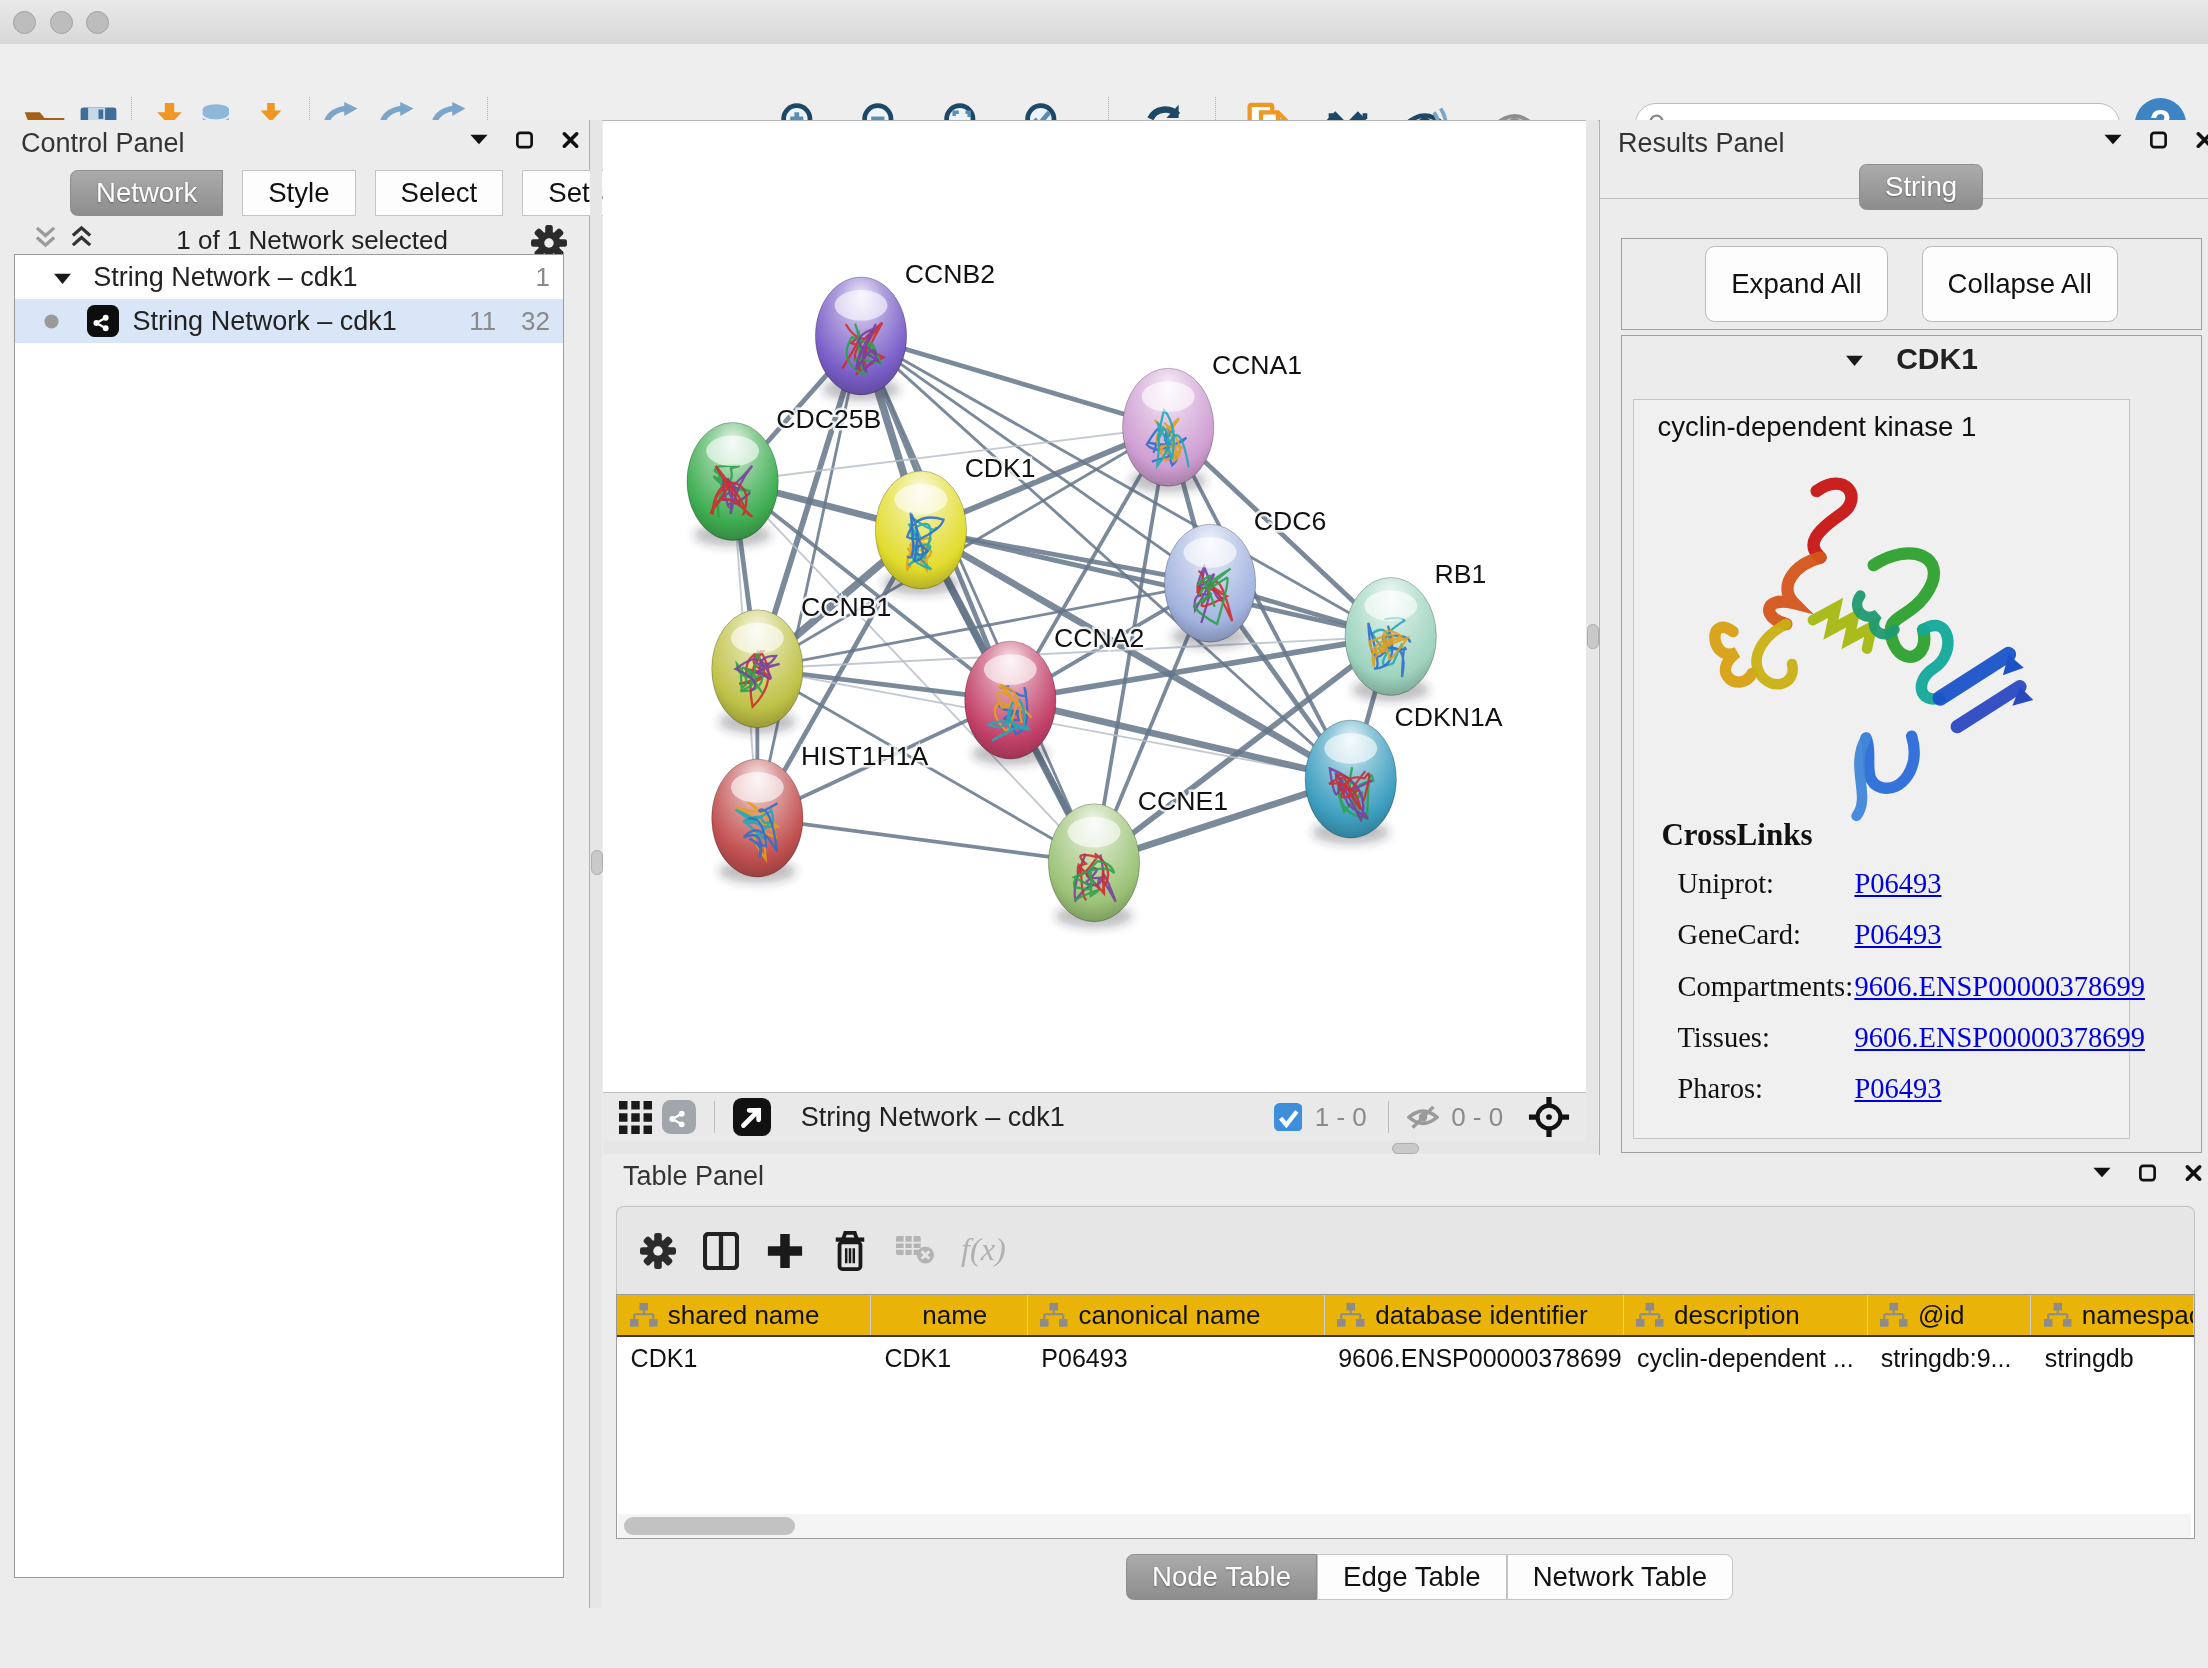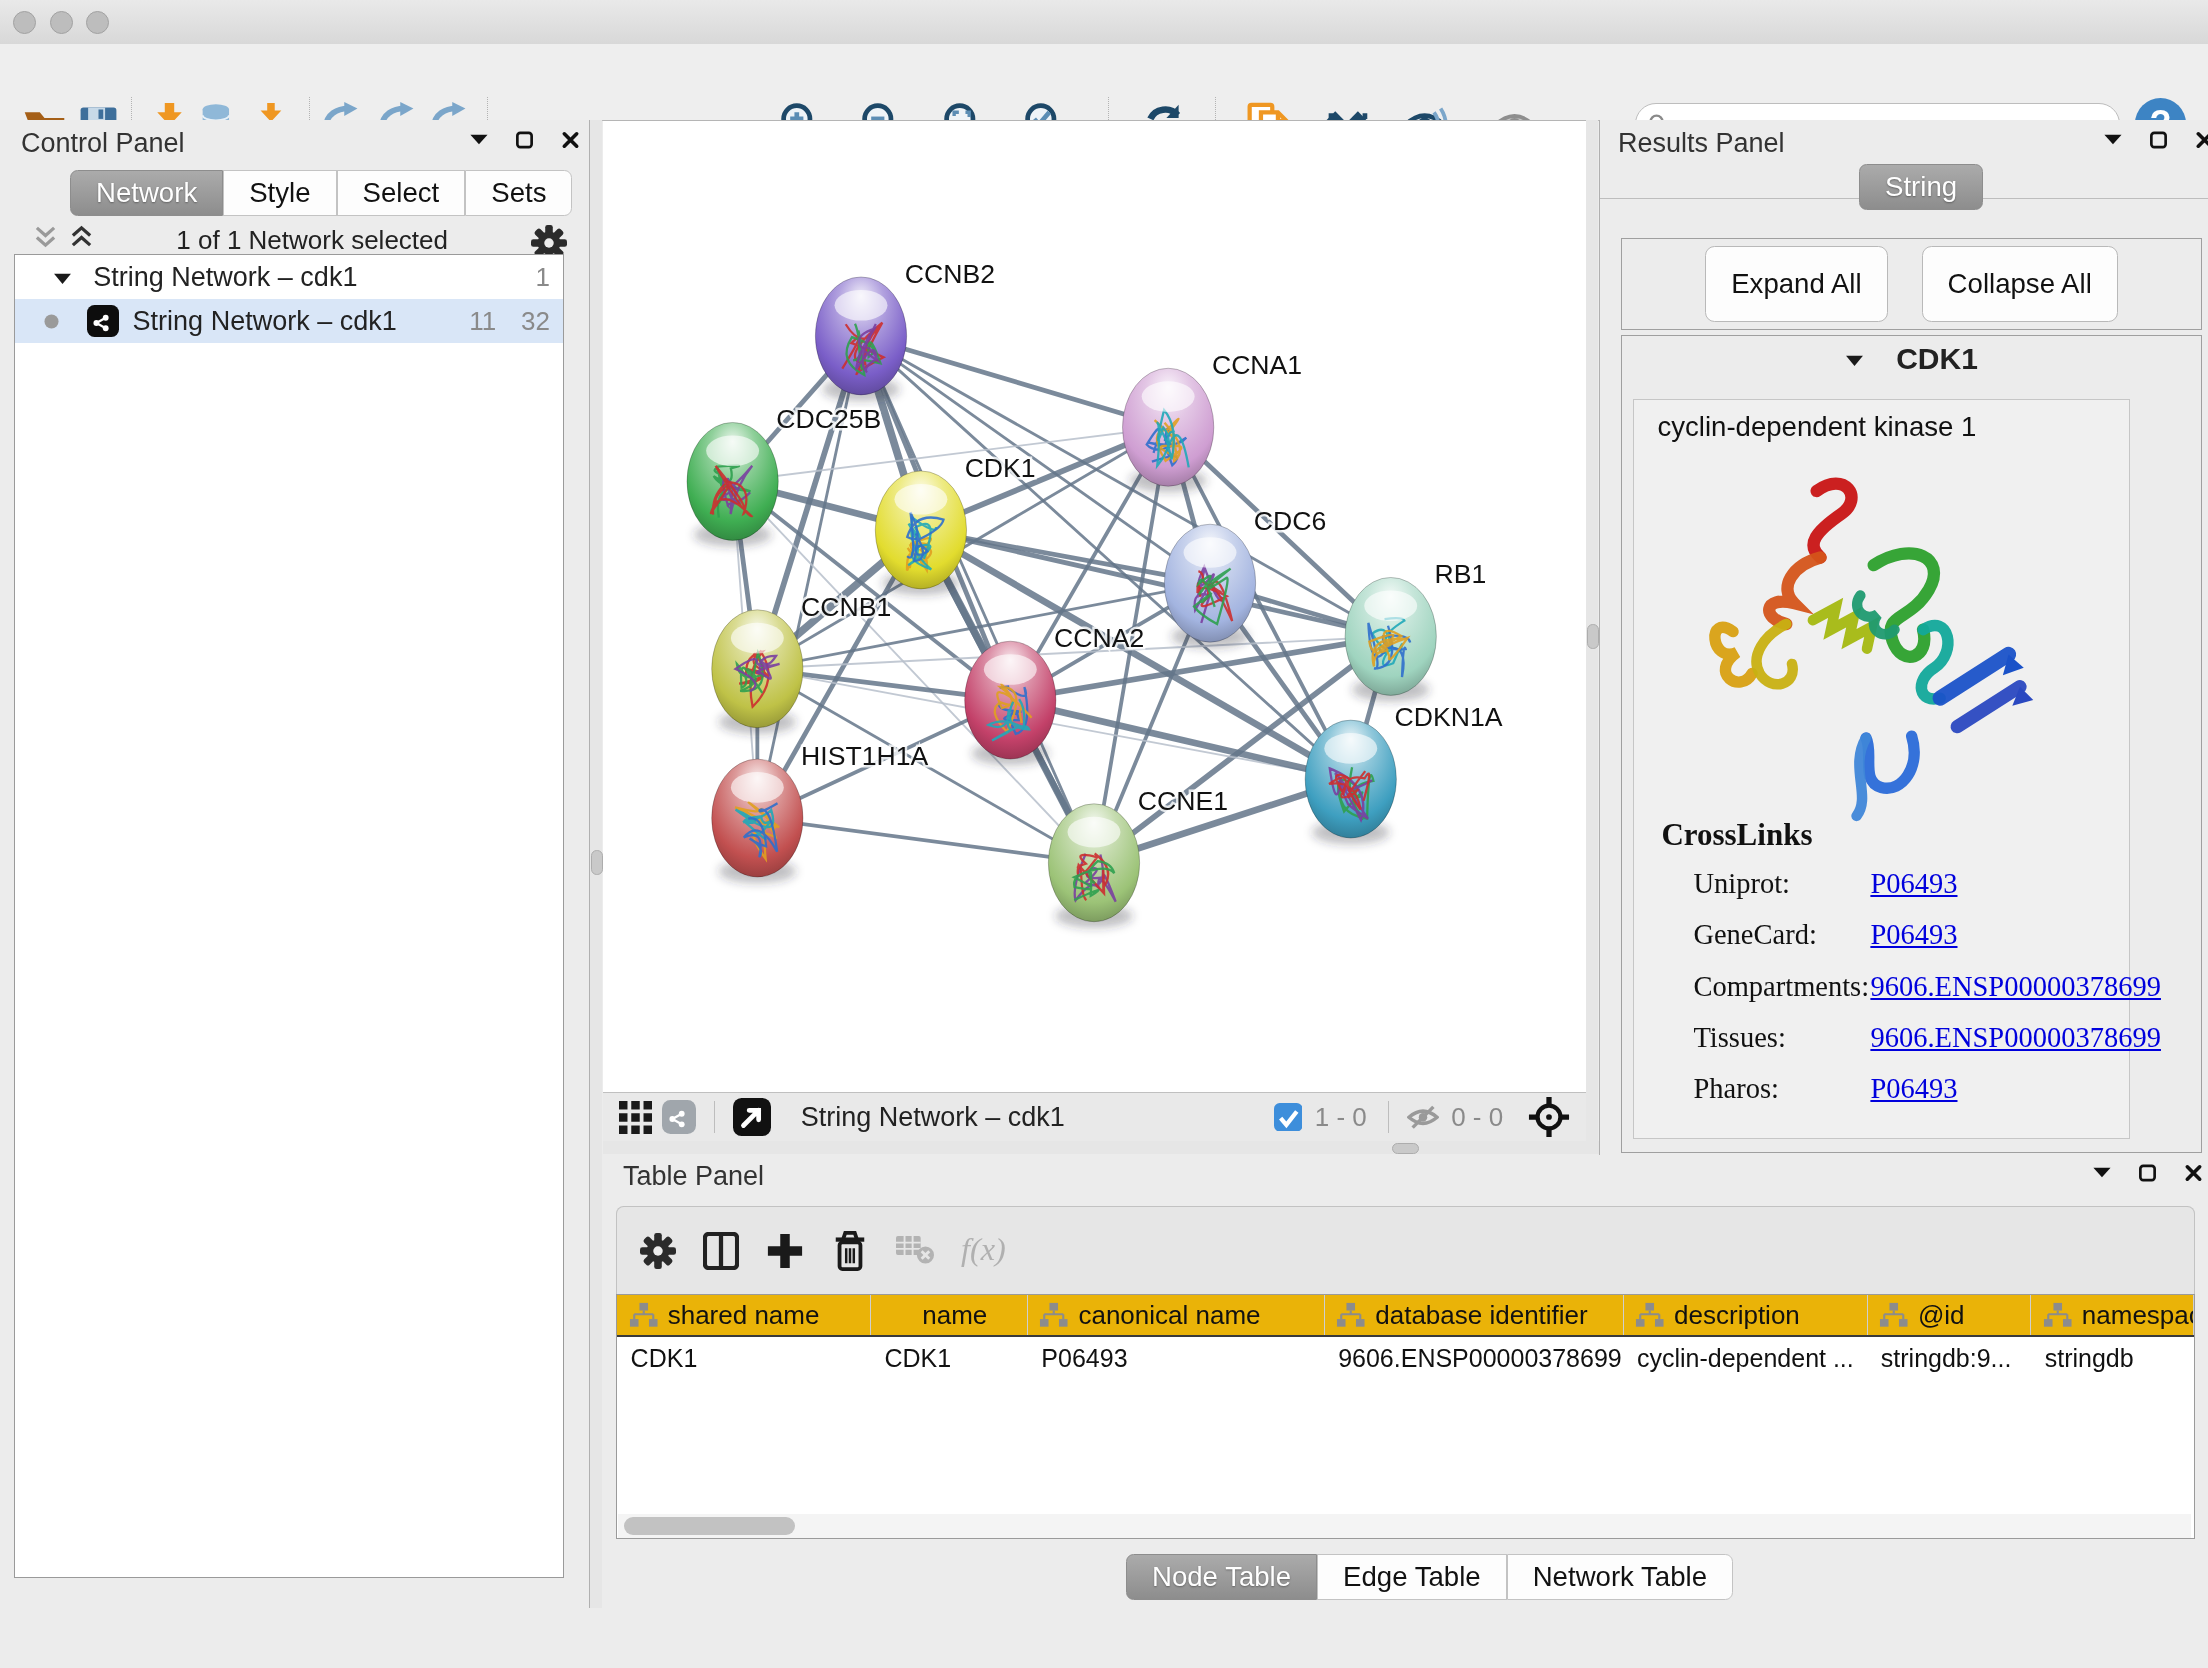--- a/index.html
+++ b/index.html
@@ -29,21 +29,21 @@
     background:#fdfdfd;border:1px solid #c3c3c3;font-size:27.6px;color:#111;cursor:pointer;}
   .tab.sel{background:linear-gradient(#ababab,#8d8d8d);color:#fff;border-color:#8d8d8d;
     text-shadow:0 1px 1.9px rgba(0,0,0,.35);}
   .tab:first-child{border-radius:7.6px 0 0 7.6px;}
   .tab:last-child{border-radius:0 7.6px 7.6px 0;}
   .tab.single{border-radius:7.6px;}
   
   .cpanel{position:absolute;left:0;top:120px;width:590px;height:1488px;background:#ececec;border-right:1px solid #b0b0b0;box-sizing:border-box;}
   .cp-head{position:relative;height:42px;}
   .cp-head .panel-title{position:absolute;left:21px;top:7.6px;}
-  .cp-tabs{position:absolute;left:70px;top:50px;display:flex;}
+  .cp-tabs{position:absolute;left:70px;top:50px;display:flex;gap:19px;}
   .cp-sub{position:absolute;left:0;top:105px;width:590px;height:40px;display:flex;align-items:flex-start;}
   .cp-sub .status{flex:1;text-align:center;font-size:26px;color:#222;}
   .tree{position:absolute;left:14.3px;top:134px;width:550px;height:1324px;background:#fff;border:1px solid #9a9a9a;box-sizing:border-box;}
   .tree-row{position:relative;height:44px;display:flex;align-items:center;font-size:27px;}
   .tree-row.sel{background:#d9e6f7;}
   .tree-row .cnt{position:absolute;color:#8a8a8a;font-size:26px;}
   .split-v{position:absolute;top:120px;width:12.4px;background:#e6e6e6;}
   .split-handle{position:absolute;width:9.5px;height:23px;background:#c9c9c9;border:1px solid #adadad;border-radius:5.7px;}
   .split-handle.h{width:25px;height:9.5px;}
   
@@ -63,21 +63,21 @@
   .rp-box{position:absolute;left:21px;width:581px;background:#ececec;border:1px solid #9f9f9f;box-sizing:border-box;}
   .rp-buttons{top:118px;height:92px;display:flex;align-items:center;justify-content:center;gap:34px;}
   .rp-btn{background:#fdfdfd;border:1px solid #b9b9b9;border-radius:9.5px;font-size:27.6px;
     padding:21px 25px;cursor:pointer;color:#111;}
   .rp-cdk{top:215px;height:818px;}
   .cdk-head{height:46px;display:flex;align-items:center;justify-content:center;gap:32px;font-size:30px;font-weight:bold;}
   .cdk-body{position:absolute;left:11.4px;top:63px;width:497px;height:740px;background:#f0f0f0;border:1px solid #c6c6c6;box-sizing:border-box;}
   .cdk-desc{position:absolute;left:23px;top:11.4px;font-size:27.6px;color:#111;}
   .protein{position:absolute;left:38px;top:53px;}
   .xl-head{position:absolute;left:27px;top:417px;font-family:"Liberation Serif",serif;font-size:31px;font-weight:bold;color:#111;}
-  .xl-row{position:absolute;left:59px;width:476px;height:38px;font-family:"Liberation Serif",serif;font-size:28.5px;}
+  .xl-row{position:absolute;left:43px;width:476px;height:38px;font-family:"Liberation Serif",serif;font-size:28.5px;}
   .xl-row .lbl{display:inline-block;width:177px;color:#111;}
   .xl-row a{color:#0000dd;text-decoration:underline;cursor:pointer;}
   
   .tpanel{position:absolute;left:603px;top:1155px;width:1605px;height:453px;background:#ececec;}
   .tpanel .panel-title{position:absolute;left:20px;top:5.7px;}
   .tp-toolbar{position:absolute;left:13.3px;top:51px;width:1579px;height:88px;background:#e6e6e6;
     border:1px solid #c2c2c2;border-bottom:none;border-radius:7.6px 7.6px 0 0;display:flex;align-items:center;gap:27px;padding-left:23px;box-sizing:border-box;}
   .tp-ic{display:inline-flex;cursor:pointer;}
   .dtable{position:absolute;left:13.3px;top:139px;width:1579px;height:245px;background:#fff;border:1px solid #9a9a9a;box-sizing:border-box;overflow:hidden;}
   .thead{display:flex;height:42px;background:#eab308;border-bottom:2.9px solid #3a3a3a;box-sizing:border-box;}

